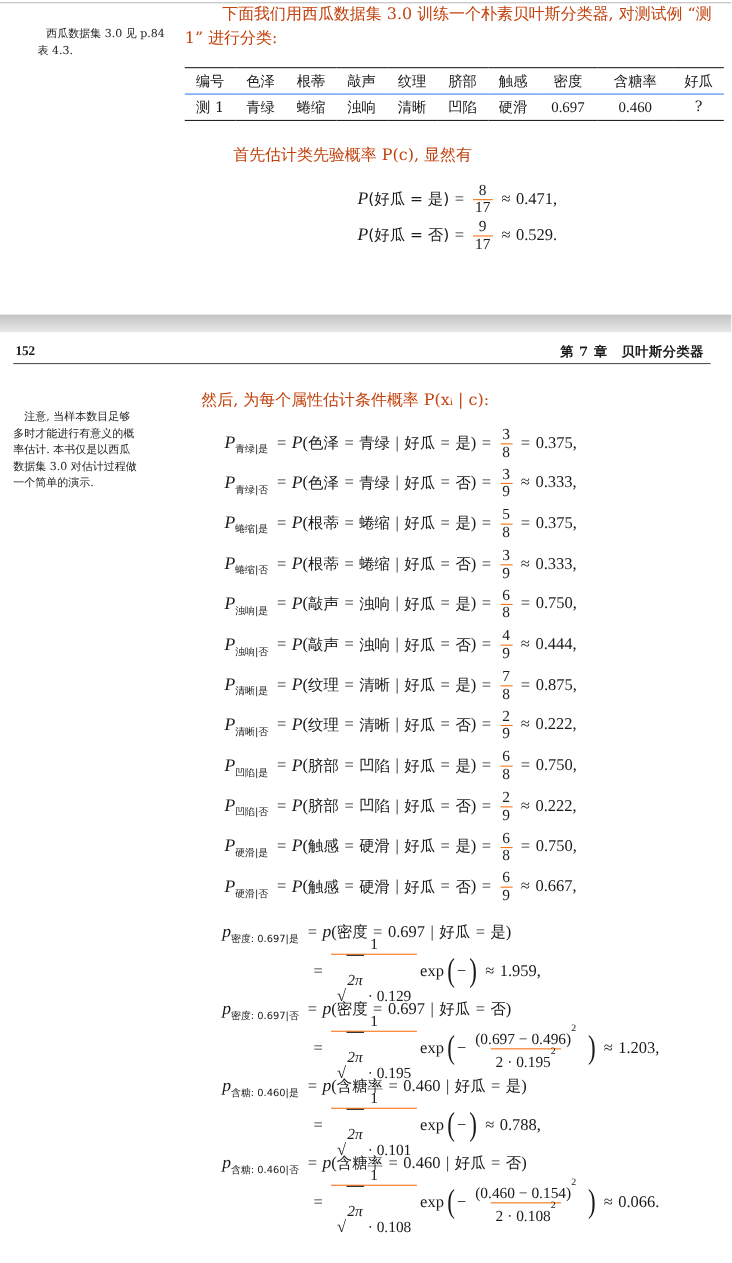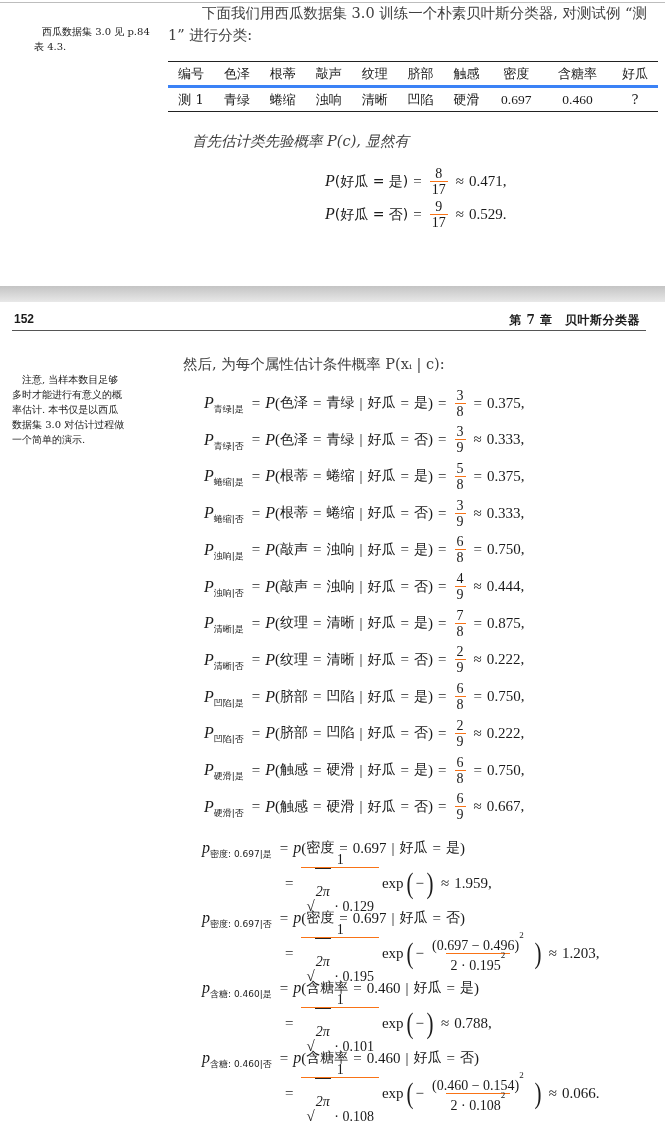--- a/index.html
+++ b/index.html
@@ -3,38 +3,38 @@
 <meta charset="utf-8">
 <style>
   html, body { margin: 0; padding: 0; }
   body {
     width: 665px; height: 1148px; background: #ffffff; position: relative; overflow: hidden;
     font-family: "DejaVu Serif", "Liberation Serif", serif; color: #1a1a1a;
   }
   .top-border { position: absolute; left: 0; top: 2px; width: 665px; height: 1px; background: #bdbdbd; }
   .abs { position: absolute; }
   .margin-note { font-size: 10px; line-height: 15px; color: #222; }
-  .body-text { font-size: 14.5px; line-height: 22px; color: #404040; white-space: nowrap; }
+  .body-text { font-size: 14.5px; line-height: 22px; color: #c2410c; white-space: nowrap; }
   .num { font-family: "Liberation Serif", "DejaVu Serif", serif; }
 
   
   .data-table { position: absolute; left: 168px; top: 61px; width: 490px; border-collapse: collapse; font-size: 13px; }
   .data-table th, .data-table td { font-weight: normal; text-align: center; padding: 0; height: 23px; white-space: nowrap; }
-  .data-table thead tr { border-top: 1.5px solid #222; border-bottom: 3px solid #3b82f6; }
+  .data-table thead tr { border-top: 1.5px solid #222; border-bottom: 1px solid #3b82f6; }
   .data-table tbody tr { border-bottom: 1.5px solid #222; }
   .data-table td.num { font-family: "Liberation Serif", serif; font-size: 13.5px; }
 
   
   .page-break { position: absolute; left: 0; top: 286px; width: 665px; height: 16px;
     background: linear-gradient(#c4c4c4, #d6d6d6 50%, #e8e8e8); }
 
   
   .running-header { position: absolute; left: 12px; top: 312px; width: 634px; height: 18px;
     border-bottom: 1px solid #555; font-size: 11.5px; }
-  .rh-page { position: absolute; left: 2px; top: 0; font-family: Liberation Sans, sans-serif; font-weight: bold; font-size: 12px; }
+  .rh-page { position: absolute; left: 2px; top: 0; font-family: Liberation Serif, serif; font-weight: bold; font-size: 12px; }
   .rh-chapter { position: absolute; right: 6px; top: 0; font-weight: bold; font-size: 12px; letter-spacing: 0.5px; }
 
   
   .eq { position: absolute; height: 36px; display: flex; align-items: center; white-space: nowrap;
         font-family: "Liberation Serif", "DejaVu Serif", serif; font-size: 15px; }
   .eq .lhs { display: inline-flex; align-items: baseline; }
   .eq .P { font-style: italic; font-size: 16px; }
   .eq .sub { font-size: 9px; position: relative; top: 4px; margin-right: 3px; font-family: "DejaVu Sans", sans-serif; }
   .eq .cn { font-family: "DejaVu Sans", sans-serif; font-size: 14px; }
   .eq .op { margin: 0 5px; }
@@ -85,21 +85,21 @@
         <td>清晰</td>
         <td>凹陷</td>
         <td>硬滑</td>
         <td class="num">0.697</td>
         <td class="num">0.460</td>
         <td>?</td>
       </tr>
   </tbody>
 </table>
 
-<div class="abs body-text" style="left:192px; top:130px;font-style:italic;">
+<div class="abs body-text" style="left:212px; top:130px;">
   <span>首先估计类先验概率 P(c), 显然有</span>
 </div>
 
 <div id="priors">
     <div class="eq" style="left: 325px; top: 163px;">
       <span class="lhs">
         <span class="P">P</span>
         <span class="cn">(好瓜 = 是)</span>
       </span>
       <span class="op">=</span>

